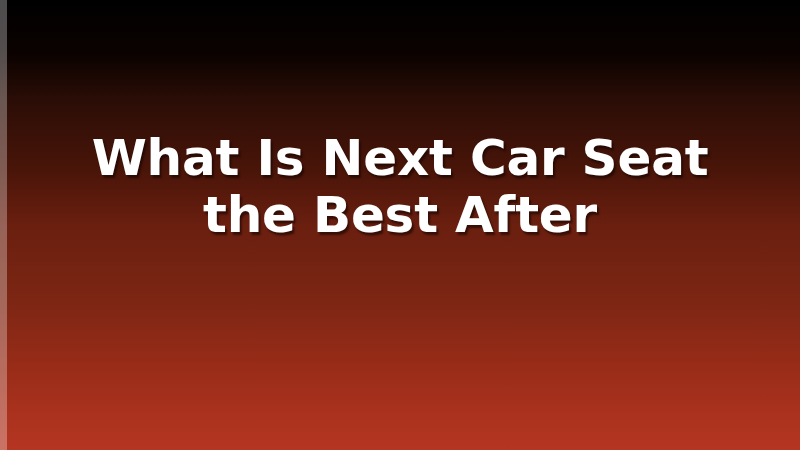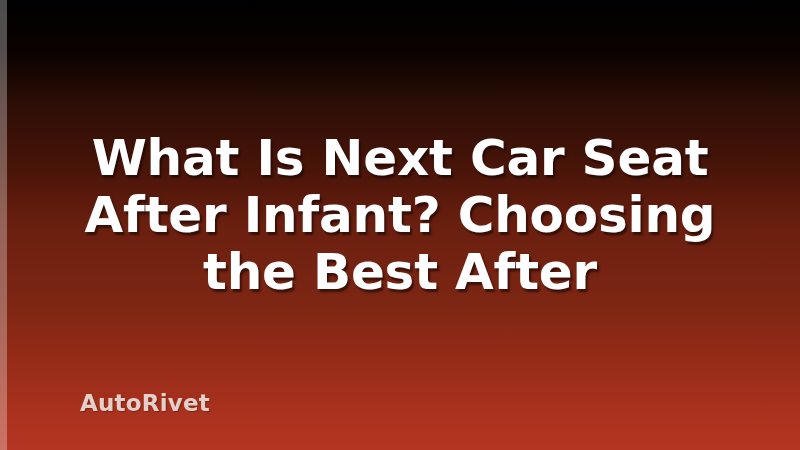--- a/index.html
+++ b/index.html
@@ -72,19 +72,17 @@
 </style>
 </head>
 <body>
 
 <div id="canvas">
 
   <div id="left-edge-film"></div>
 
   <div id="headline">
     <span class="hl-line">What Is Next Car Seat</span>
-    <span class="hl-line">After Infant? Choosing</span>
     <span class="hl-line">the Best After</span>
   </div>
 
-  <div id="brand">AutoRivet</div>
 
 </div>
 
 </body></html>

